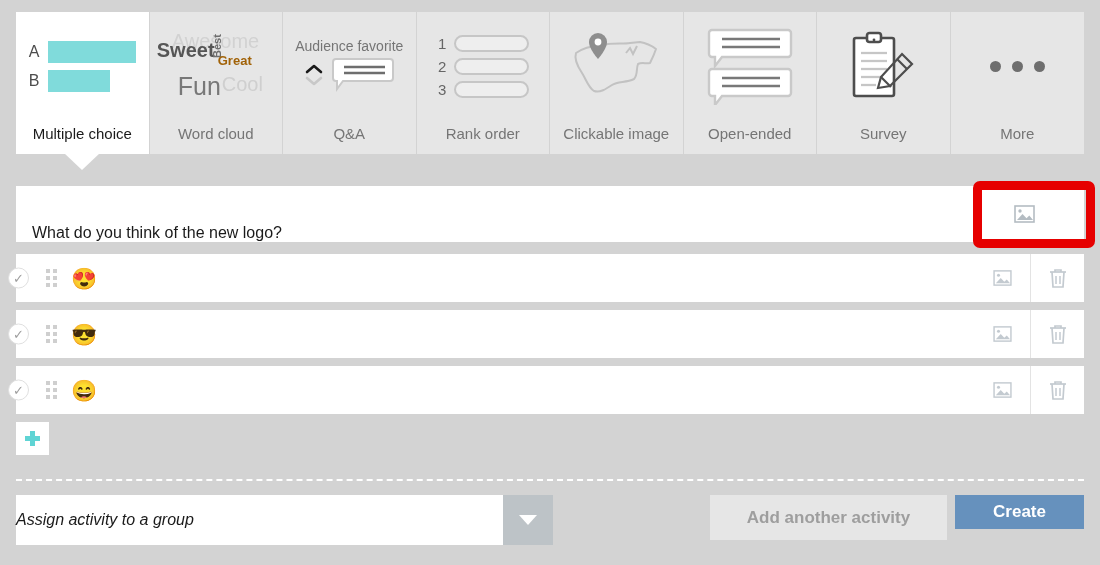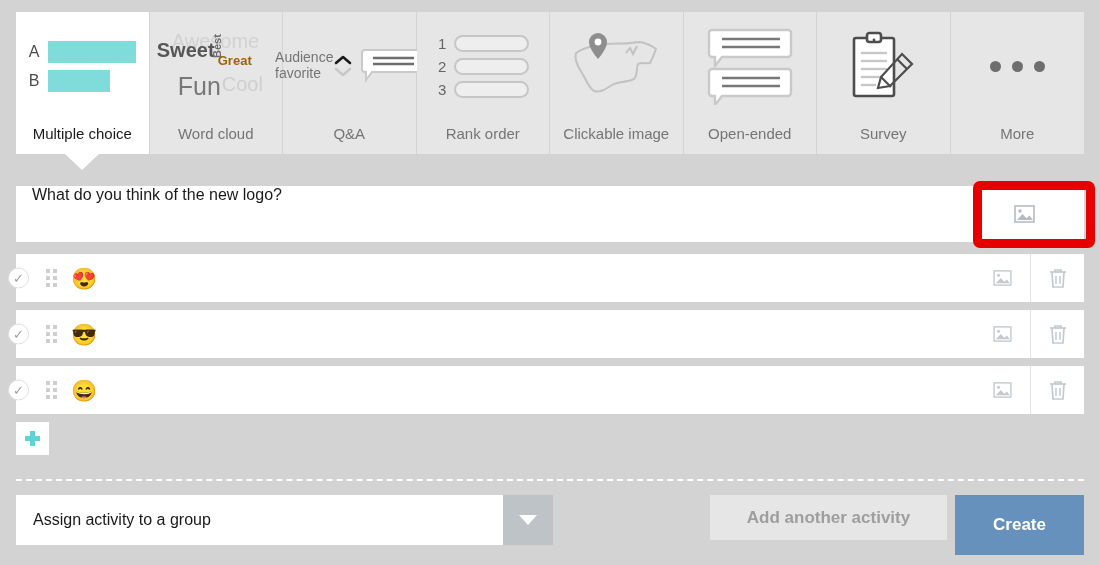--- a/index.html
+++ b/index.html
@@ -61,21 +61,21 @@
   .wc-art span { position: absolute; font-weight: bold; white-space: nowrap; }
   .wc-awesome { font-size: 20px; color: #d2d2d2; left: 16px; top: 2px; font-weight: normal !important; }
   .wc-sweet   { font-size: 20px; color: #565656; left: 1px; top: 11px; }
   .wc-best    { font-size: 11px; color: #6e6e6e; left: 55px; top: 30px;
                 transform: rotate(-90deg); transform-origin: left top; }
   .wc-great   { font-size: 13px; color: #a16207; left: 62px; top: 25px; }
   .wc-fun     { font-size: 25px; color: #787878; left: 22px; top: 44px; font-weight: normal !important; }
   .wc-cool    { font-size: 20px; color: #cfcfcf; left: 66px; top: 45px; font-weight: normal !important; }
 
   
-  .qa-wrap { display: flex; flex-direction: row; align-items: center; }
+  .qa-wrap { display: flex; flex-direction: column; align-items: center; }
   .qa-top { font-size: 14px; color: #757575; margin-bottom: 2px; }
   .qa-row { display: flex; align-items: center; gap: 8px; }
   .qa-chev { display: flex; flex-direction: column; align-items: center; line-height: 0.6; }
 
   
   .rank-art { display: flex; flex-direction: column; gap: 6px; }
   .rank-row { display: flex; align-items: center; gap: 8px; }
   .rank-num { font-size: 15px; color: #666; width: 10px; text-align: right; }
   .rank-pill {
     width: 75px; height: 17px; border: 2px solid #c6c6c6;
@@ -84,21 +84,21 @@
 
   
   .more-dots { display: flex; gap: 11px; }
   .more-dots i { width: 11px; height: 11px; border-radius: 50%; background: #6e6e6e; display: block; }
 
   
   .qcard {
     position: absolute; left: 16px; top: 186px;
     width: 1068px; height: 56px;
     background: #ffffff;
-    display: flex; align-items: flex-start; gap: 26px;
+    display: flex; align-items: flex-end; gap: 26px;
   }
   .qcard-text {
     flex: 1; padding-left: 16px;
     font-size: 16px; color: #1a1a1a;
   }
   .qcard-imgslot {
     width: 120px; height: 56px;
     display: flex; align-items: center; justify-content: center;
   }
   .redbox {
@@ -158,41 +158,41 @@
     border-top: 2px dashed #ffffff;
   }
 
   
   .assign {
     position: absolute; left: 16px; top: 495px;
     width: 537px; height: 50px;
     background: #ffffff;
     display: flex; align-items: center;
   }
-  .assign-text { flex: 1; padding-left: 17px; font-size: 16px; color: #1a1a1a; }
+  .assign-text { flex: 1; font-size: 16px; color: #1a1a1a; font-style: italic; }
   .assign-arrow {
     width: 50px; height: 50px; background: #bdc3c7;
     display: flex; align-items: center; justify-content: center;
   }
   .caret-dn {
     width: 0; height: 0;
     border-left: 9px solid transparent;
     border-right: 9px solid transparent;
     border-top: 10px solid #ffffff;
   }
   .btn-add {
     position: absolute; left: 710px; top: 495px;
     width: 237px; height: 45px;
     background: #e6e6e6; color: #9e9e9e;
     display: flex; align-items: center; justify-content: center;
     font-size: 17px; font-weight: bold;
   }
   .btn-create {
     position: absolute; left: 955px; top: 495px;
-    width: 129px; height: 60px;
+    width: 129px; height: 34px;
     background: #6691bd; color: #ffffff;
     display: flex; align-items: center; justify-content: center;
     font-size: 17px; font-weight: bold;
   }
 
   .ico { display: block; }
 </style>
 </head>
 <body>
 

